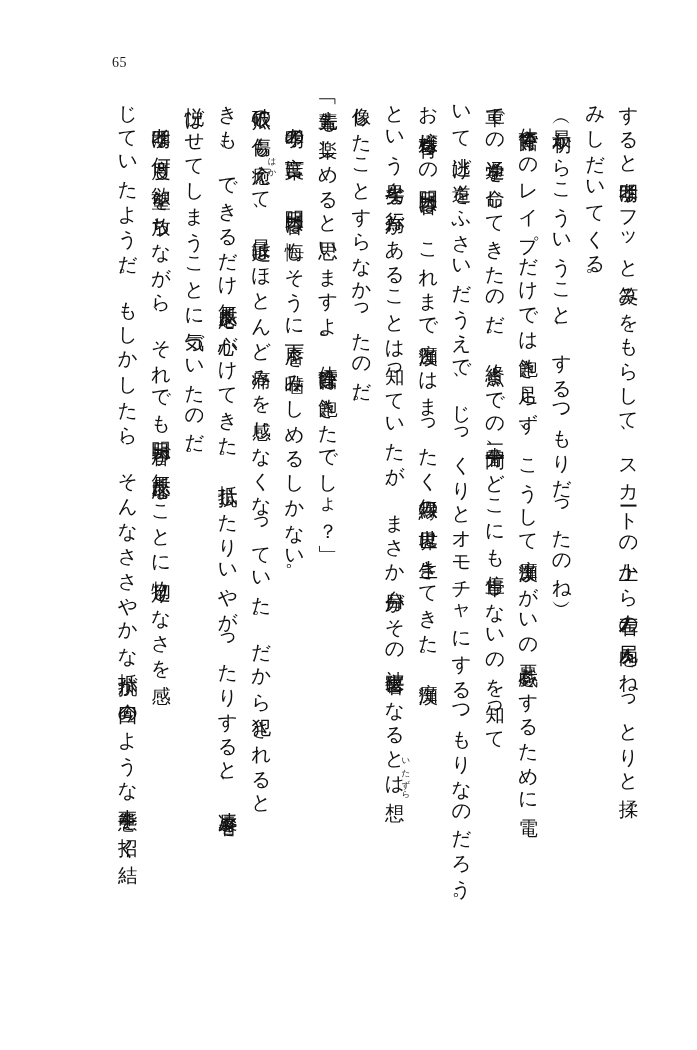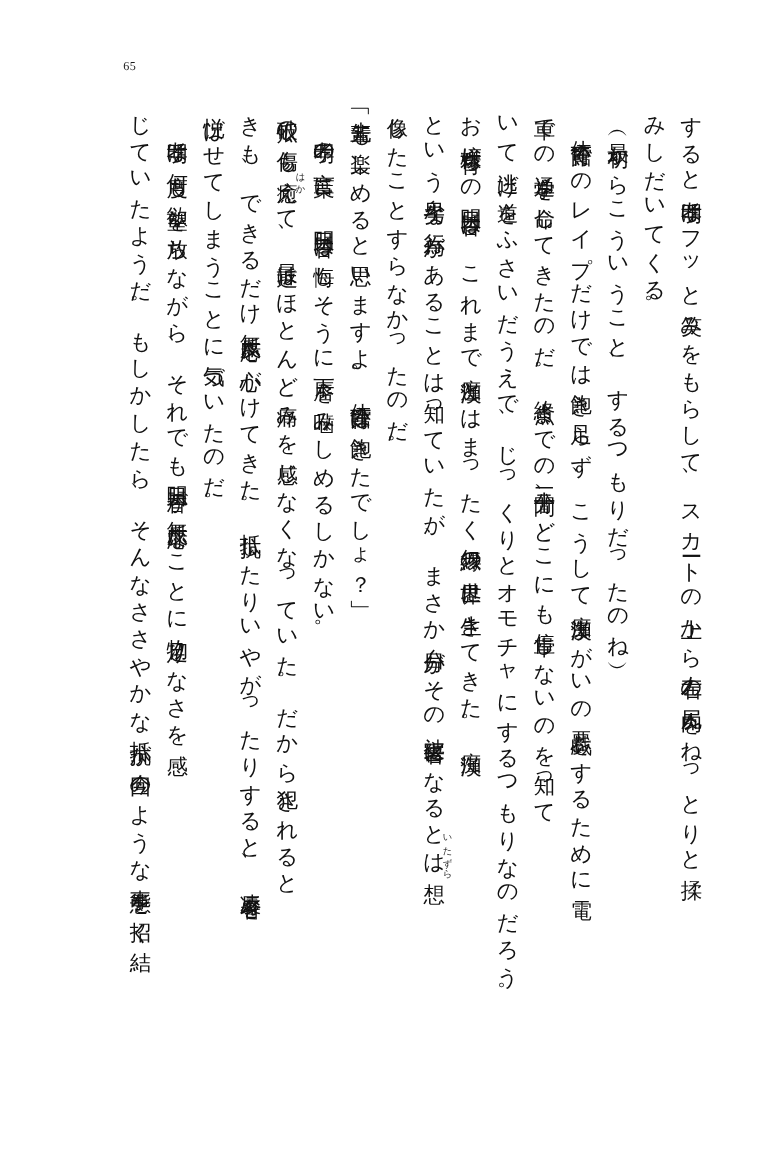--- a/index.html
+++ b/index.html
@@ -14,21 +14,21 @@
     position: relative;
     width: 697px;
     height: 1050px;
     background: #ffffff;
     overflow: hidden;
   }
   .page-number {
     position: absolute;
     top: 55px;
     left: 112px;
-    font-size: 11px;
+    font-size: 14px;
     color: #1a1a1a;
     font-family: "Liberation Serif", serif;
     letter-spacing: 0.5px;
   }
   
   .text-block {
     position: absolute;
     top: 92px;
     left: 78px;
     width: 560px;

